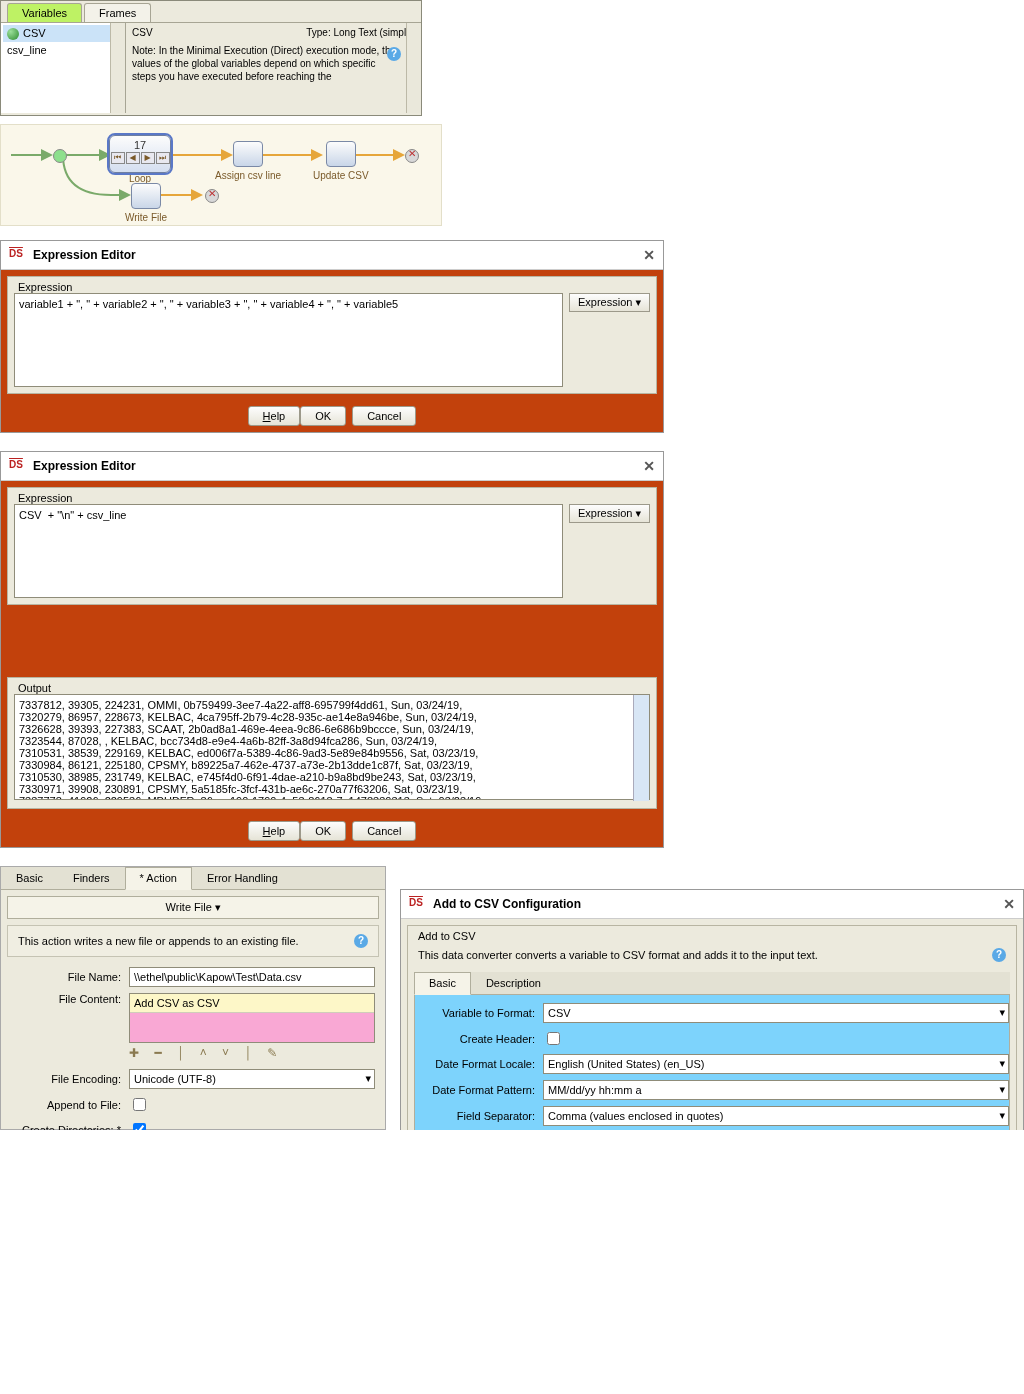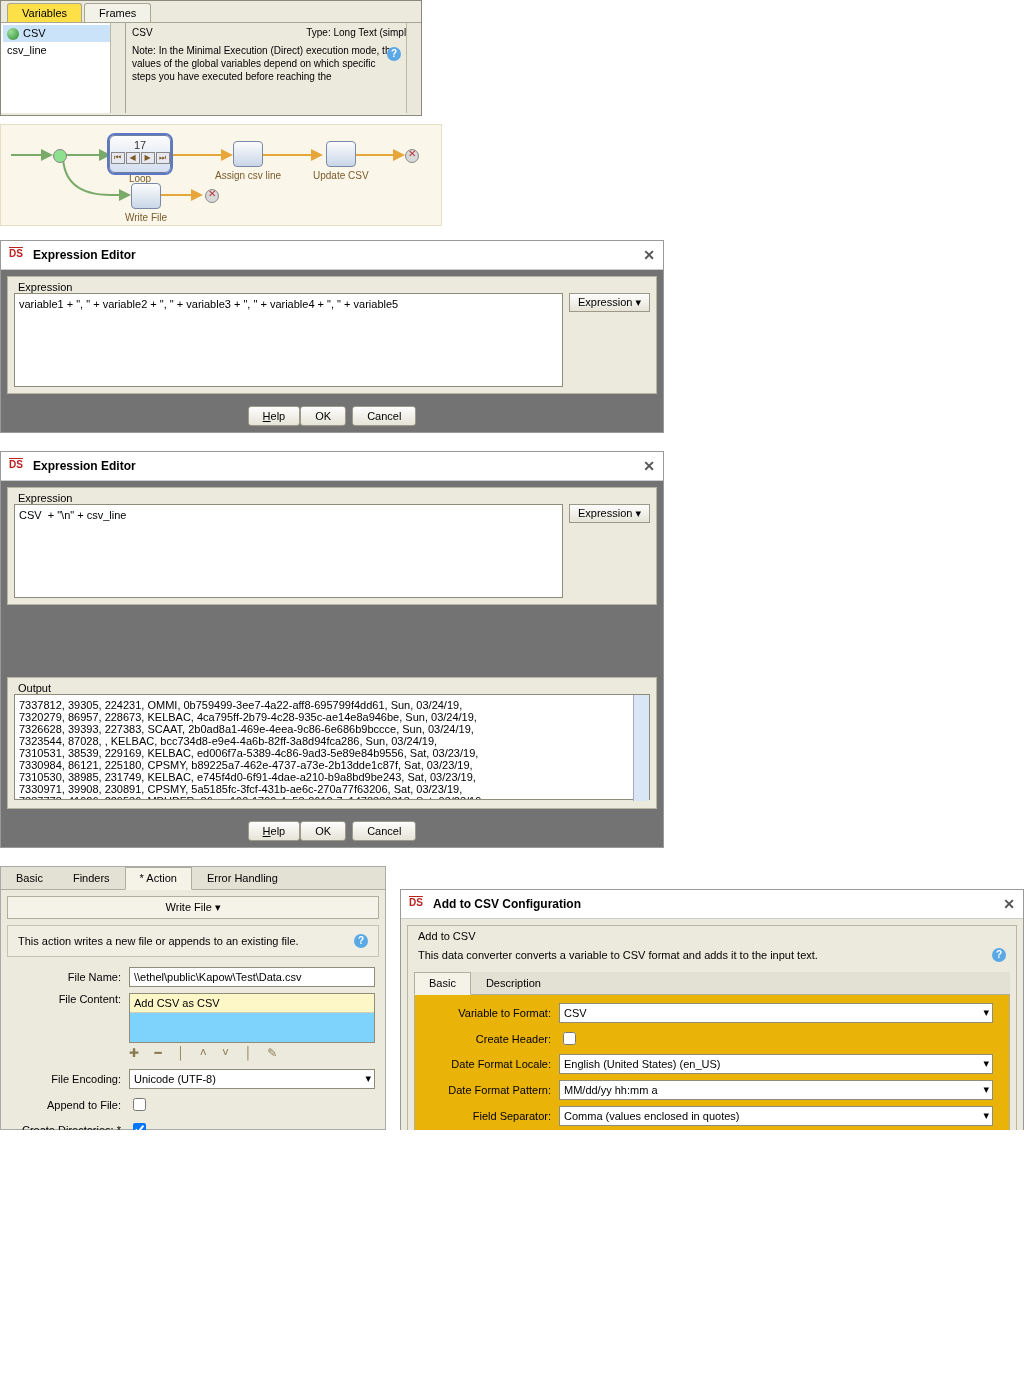--- a/index.html
+++ b/index.html
@@ -28,21 +28,21 @@
     padding: 2px 0 0 6px;
   }
   .tab {
     padding: 3px 14px;
     border: 1px solid #a7a594;
     border-bottom: none;
     background: #f3f2e9;
     margin-right: 2px;
     border-radius: 3px 3px 0 0;
   }
-  .tab.active { background: #fde047; }
+  .tab.active { background: #bef264; }
   .varframe .body {
     display: flex;
     height: 90px;
     border-top: 1px solid #a7a594;
   }
   .varlist {
     width: 120px;
     border-right: 1px solid #a7a594;
     background: #fff;
     overflow: hidden;
@@ -136,21 +136,21 @@
   }
   .circle {
     width: 12px; height: 12px; border-radius: 50%;
     border: 1px solid #888; position: absolute;
   }
   .circle.green { background: #8de08d; }
   .circle.end { background: #d8d8d8; }
   
   .dialog {
     width: 664px;
-    background: #737373;
+    background: #c2410c;
     border: 1px solid #999;
     box-sizing: border-box;
     margin-bottom: 18px;
   }
   .dlg-title {
     display: flex;
     justify-content: space-between;
     align-items: center;
     padding: 6px 8px;
     background: #fff;
@@ -447,21 +447,21 @@
       <span class="help-icon">?</span>
     </div>
     <div class="form">
       <div class="form-row">
         <div class="lbl">File Name:</div>
         <div class="ctl"><input class="text-input" value="\\ethel\public\Kapow\Test\Data.csv" style=""></div>
       </div>
       <div class="form-row" style="align-items:flex-start;">
         <div class="lbl">File Content:</div>
         <div class="ctl">
-          <div style="border:1px solid #8f8c79;background:#7dd3fc;height:48px;">
+          <div style="border:1px solid #8f8c79;background:#f9a8d4;height:48px;">
             <div class="text-input hl" style="border:none;border-bottom:1px solid #d0cdba;">Add CSV as CSV</div>
           </div>
           <div class="toolbar-icons">✚ ━ │ ˄ ˅ │ ✎</div>
         </div>
       </div>
       <div class="form-row">
         <div class="lbl">File Encoding:</div>
         <div class="ctl" style="position:relative;">
           <input class="text-input" readonly="" value="Unicode (UTF-8)" style="">
           <span style="position:absolute;right:4px;top:3px;">▾</span>
@@ -490,21 +490,21 @@
     <div class="fieldset">
       <div class="legend">Add to CSV</div>
       <div style="display:flex;justify-content:space-between;align-items:center;padding:6px 4px 10px;">
         <span>This data converter converts a variable to CSV format and adds it to the input text.</span>
         <span class="help-icon">?</span>
       </div>
       <div class="action-tabs" style="border:none;">
         <div class="atab active">Basic</div>
         <div class="atab">Description</div>
       </div>
-      <div style="border:1px solid #b0ae9c;padding:8px 16px;background:#eab308;">
+      <div style="border:1px solid #b0ae9c;padding:8px 0;background:#7dd3fc;">
         <div class="form-row">
           <div class="lbl">Variable to Format:</div>
           <div class="ctl" style="position:relative;">
             <input class="text-input" readonly="" value="CSV" style="">
             <span style="position:absolute;right:4px;top:3px;">▾</span>
           </div>
         </div>
         <div class="form-row">
           <div class="lbl">Create Header:</div>
           <div class="ctl"><input type="checkbox" class="check" style=""></div>

